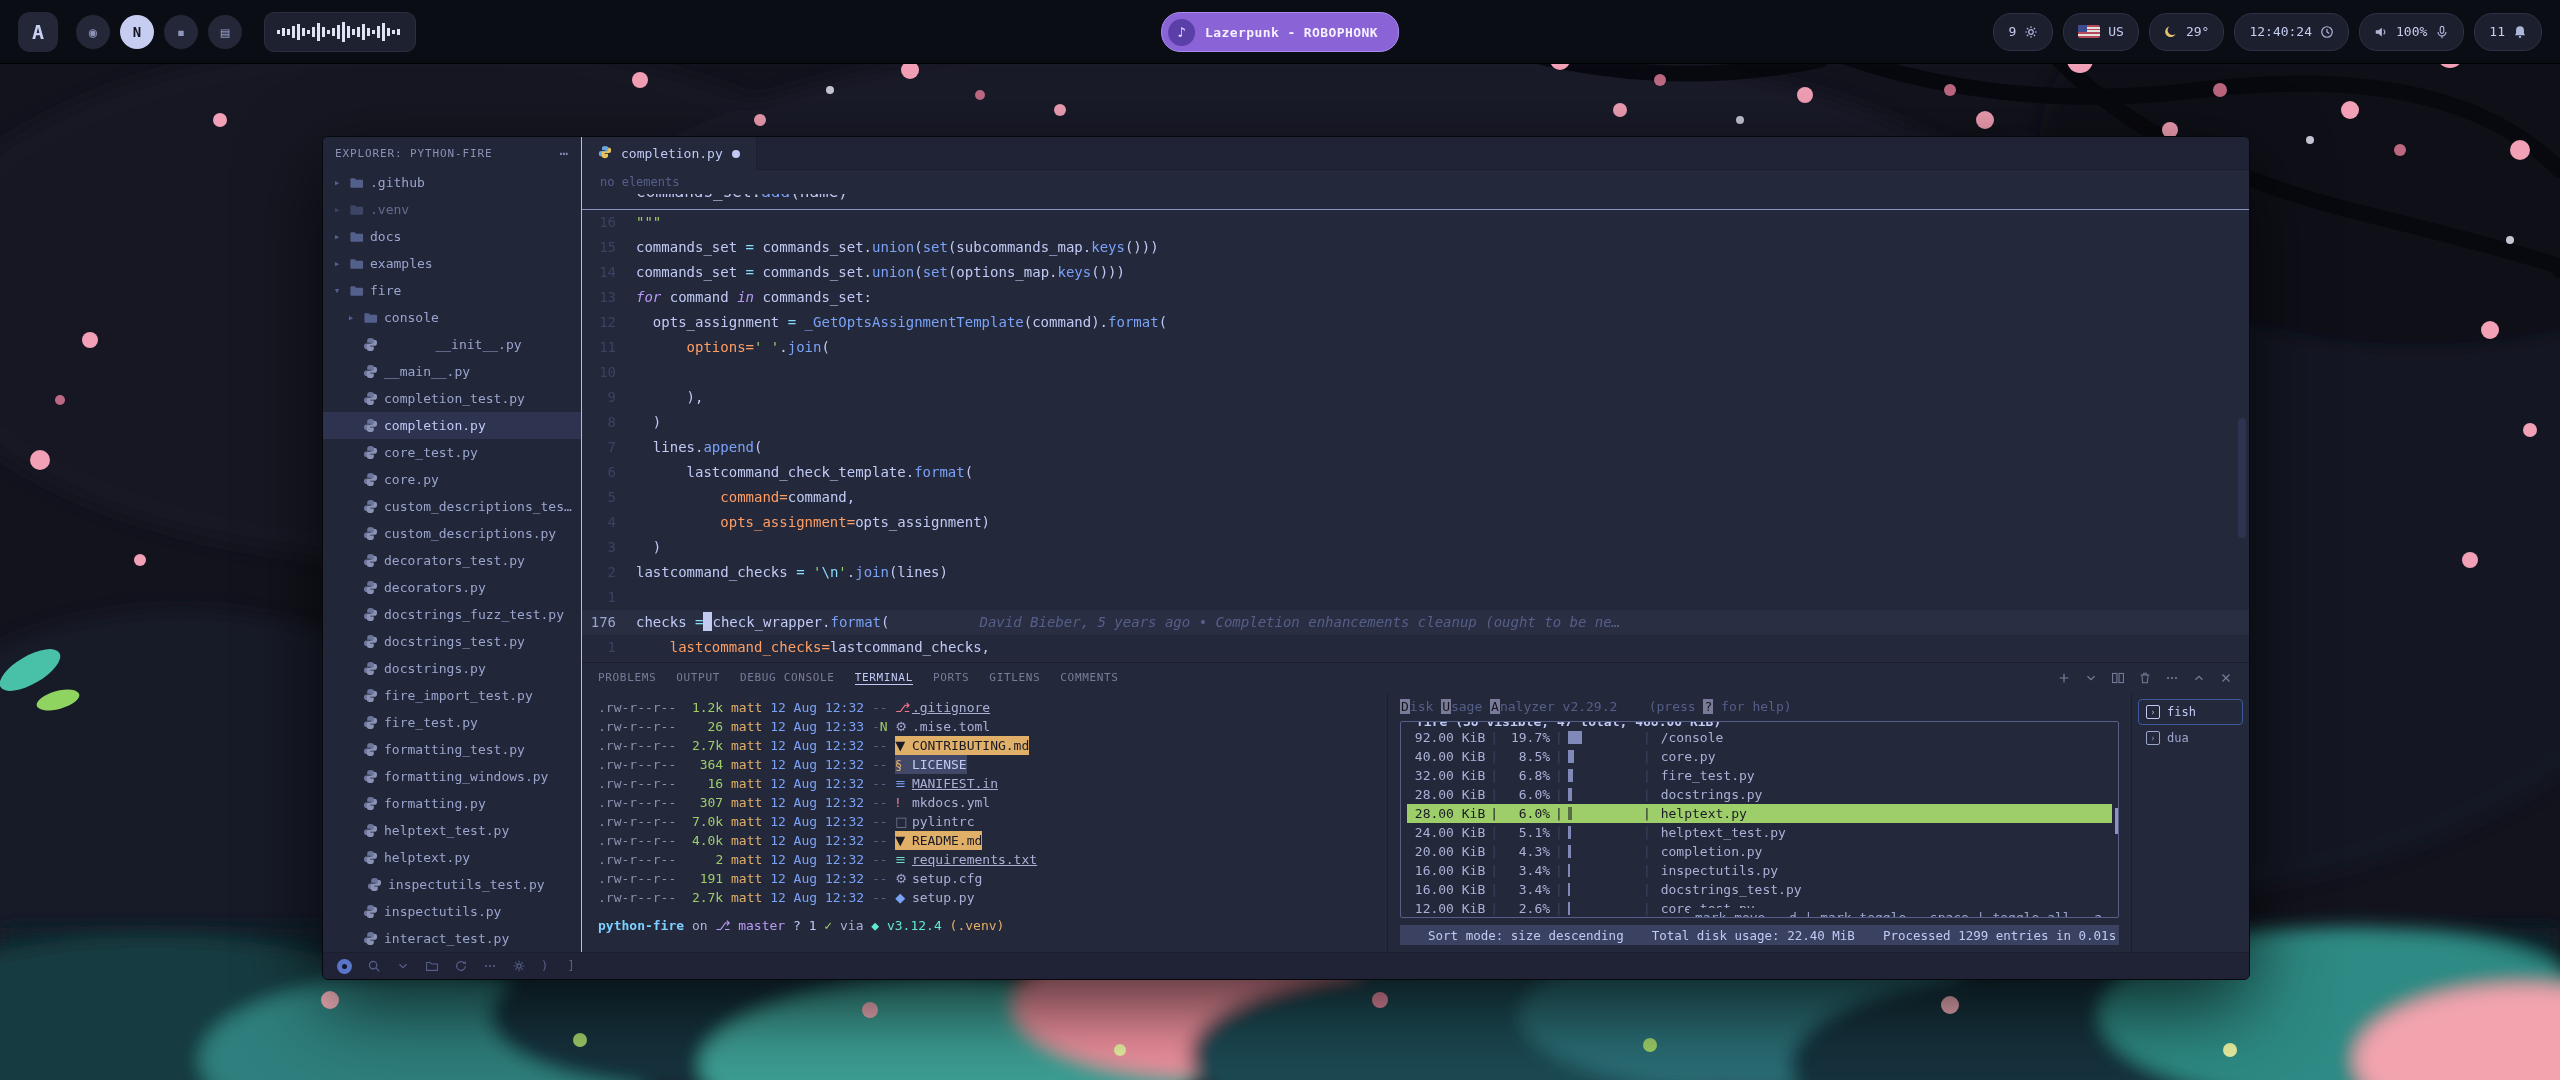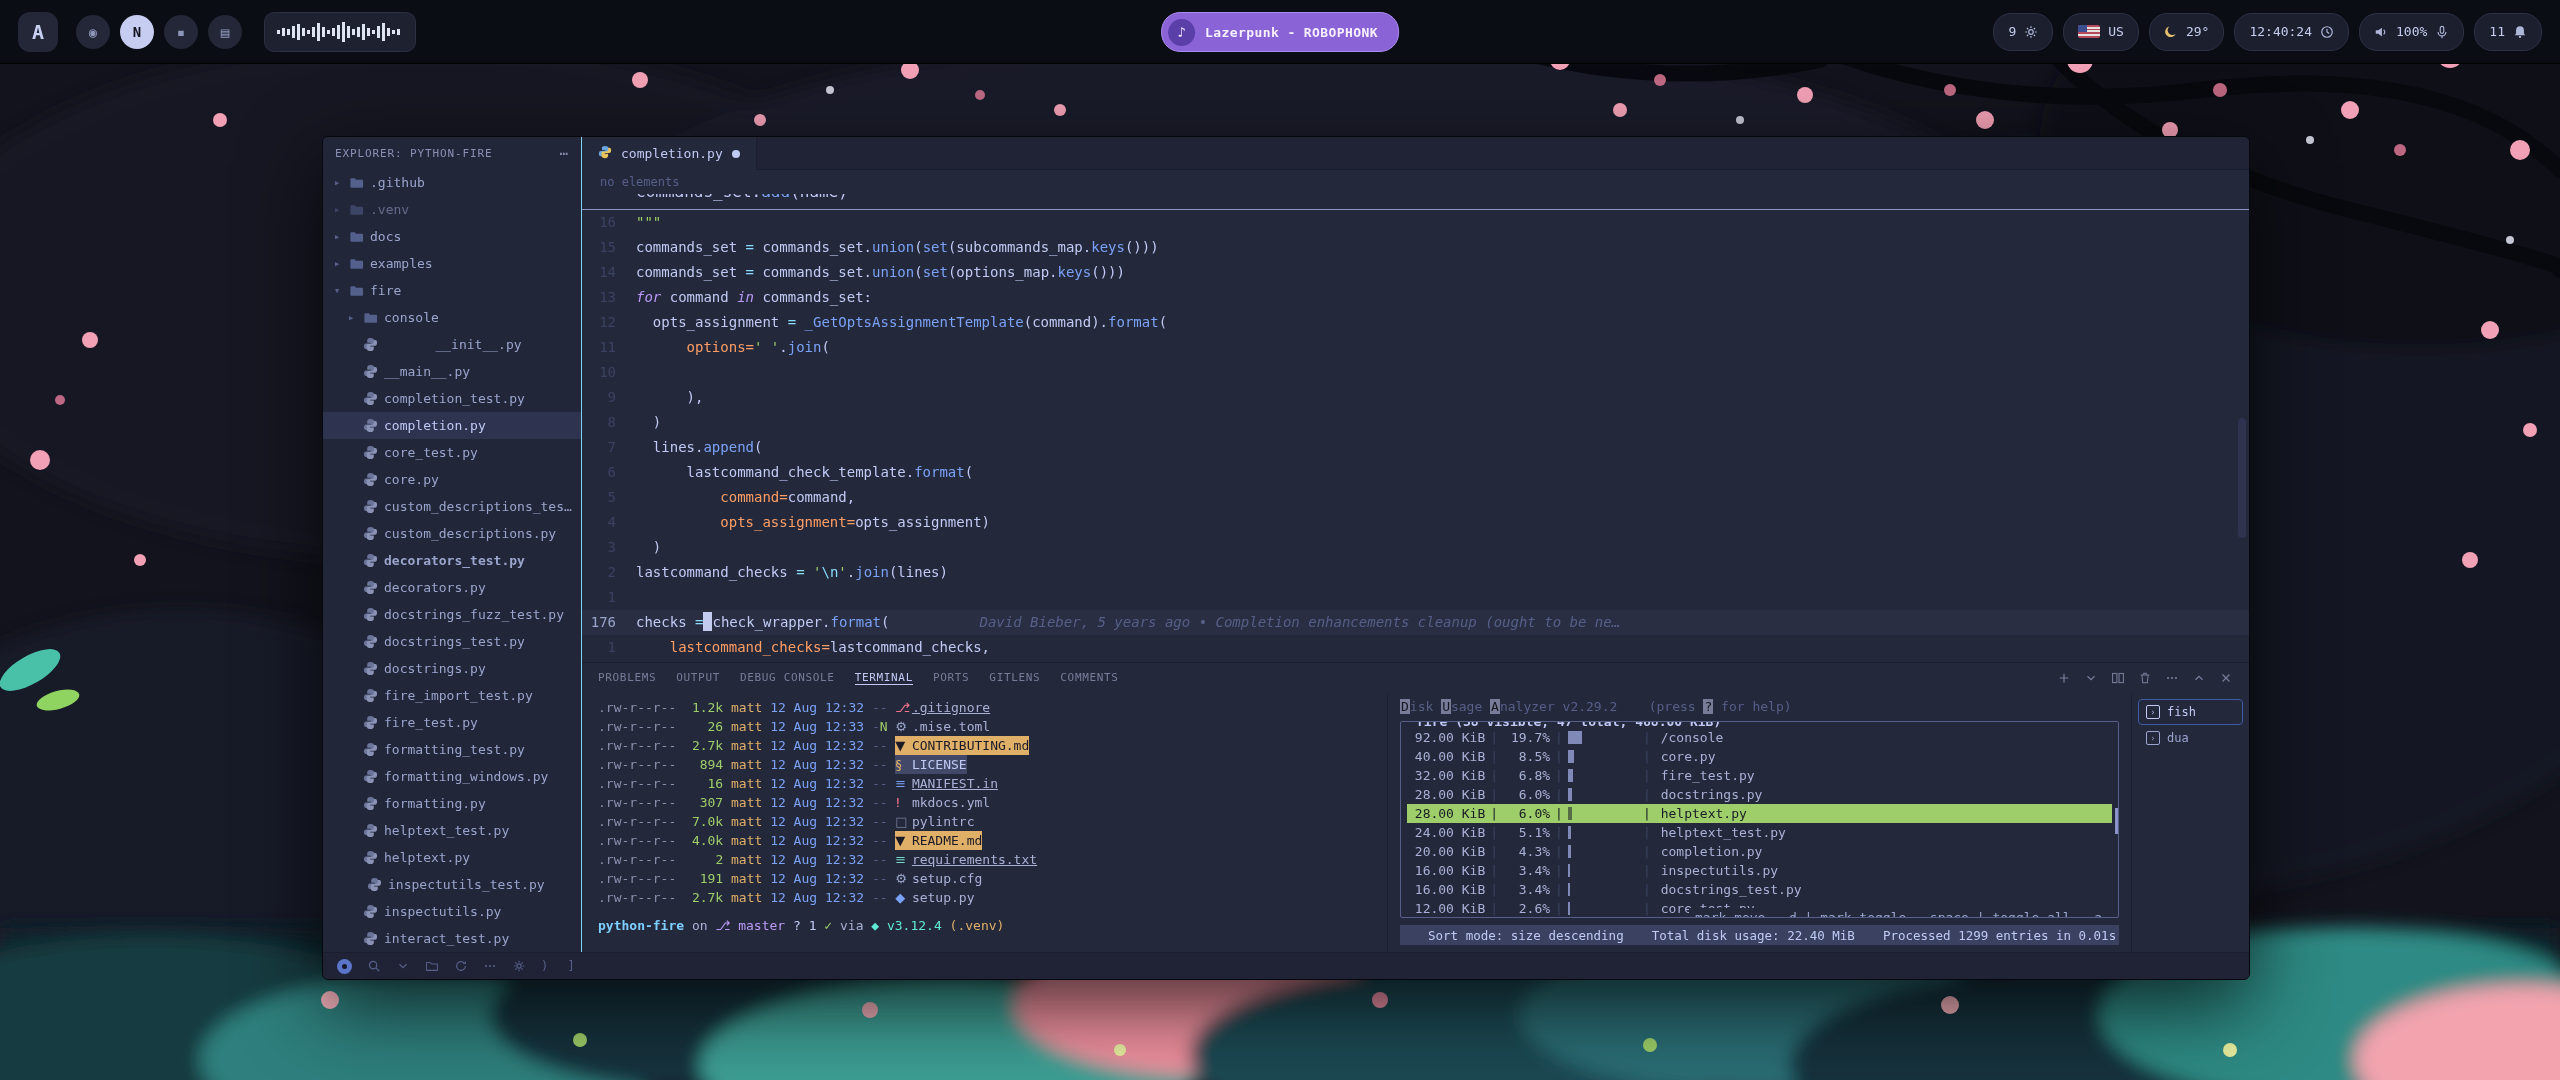--- a/index.html
+++ b/index.html
@@ -462,21 +462,21 @@
           <div class="trow" style="padding-left: 22px;">
             <span class="chev"></span>
             <span class="ticon">
               <svg viewBox="0 0 16 16">
                 <path fill="#6b7499" d="M8 1C5.8 1 4.5 1.9 4.5 3.6V6h3.8v.8H3.2C1.5 6.8 1 8.3 1 9.9c0 1.4.5 2.9 2 2.9h1.4V10.9c0-1.3 1.1-2.3 2.4-2.3h3.4c1.1 0 1.8-.8 1.8-1.9V3.6C12 1.9 10.2 1 8 1z"></path>
                 <path fill="#8a92b5" d="M8 15c2.2 0 3.5-.9 3.5-2.6V10H7.7v-.8h5.1c1.7 0 2.2-1.5 2.2-3.1 0-1.4-.5-2.9-2-2.9h-1.4v1.9c0 1.3-1.1 2.3-2.4 2.3H5.8c-1.1 0-1.8.8-1.8 1.9v3.1C4 14.1 5.8 15 8 15z"></path>
               </svg>
             </span>
             <span class="tname">custom_descriptions.py</span>
           </div>
-          <div class="trow" style="padding-left: 22px; font-weight: bold;">
+          <div class="trow" style="padding-left: 22px;">
             <span class="chev"></span>
             <span class="ticon">
               <svg viewBox="0 0 16 16">
                 <path fill="#6b7499" d="M8 1C5.8 1 4.5 1.9 4.5 3.6V6h3.8v.8H3.2C1.5 6.8 1 8.3 1 9.9c0 1.4.5 2.9 2 2.9h1.4V10.9c0-1.3 1.1-2.3 2.4-2.3h3.4c1.1 0 1.8-.8 1.8-1.9V3.6C12 1.9 10.2 1 8 1z"></path>
                 <path fill="#8a92b5" d="M8 15c2.2 0 3.5-.9 3.5-2.6V10H7.7v-.8h5.1c1.7 0 2.2-1.5 2.2-3.1 0-1.4-.5-2.9-2-2.9h-1.4v1.9c0 1.3-1.1 2.3-2.4 2.3H5.8c-1.1 0-1.8.8-1.8 1.9v3.1C4 14.1 5.8 15 8 15z"></path>
               </svg>
             </span>
             <span class="tname">decorators_test.py</span>
           </div>
           <div class="trow" style="padding-left: 22px;">
@@ -707,21 +707,21 @@
             </span>
           </div>
         </div>
         <div class="panel-body">
 
           <div class="term">
             <div>
                 <div class="frow"><span class="c-perm">.rw-r--r--</span><span class="c-size">1.2k</span><span class="c-user">matt</span><span class="c-date">12 Aug 12:32</span><span class="c-git">--</span><span class="c-icon" style="color: rgb(247, 118, 142);">⎇ </span><span class="c-name ul">.gitignore</span></div>
                 <div class="frow"><span class="c-perm">.rw-r--r--</span><span class="c-size">26</span><span class="c-user">matt</span><span class="c-date">12 Aug 12:33</span><span class="c-git">-<b>N</b></span><span class="c-icon" style="color: rgb(154, 165, 206);">⚙ </span><span class="c-name">.mise.toml</span></div>
                 <div class="frow"><span class="c-perm">.rw-r--r--</span><span class="c-size">2.7k</span><span class="c-user">matt</span><span class="c-date">12 Aug 12:32</span><span class="c-git">--</span><span class="c-icon hl-yellow" style="color: rgb(26, 27, 38);">▼ </span><span class="c-name hl-yellow">CONTRIBUTING.md</span></div>
-                <div class="frow"><span class="c-perm">.rw-r--r--</span><span class="c-size">894</span><span class="c-user">matt</span><span class="c-date">12 Aug 12:32</span><span class="c-git">--</span><span class="c-icon hl-gray" style="color: rgb(224, 175, 104);">§ </span><span class="c-name hl-gray">LICENSE</span></div>
+                <div class="frow"><span class="c-perm">.rw-r--r--</span><span class="c-size">364</span><span class="c-user">matt</span><span class="c-date">12 Aug 12:32</span><span class="c-git">--</span><span class="c-icon hl-gray" style="color: rgb(224, 175, 104);">§ </span><span class="c-name hl-gray">LICENSE</span></div>
                 <div class="frow"><span class="c-perm">.rw-r--r--</span><span class="c-size">16</span><span class="c-user">matt</span><span class="c-date">12 Aug 12:32</span><span class="c-git">--</span><span class="c-icon" style="color: rgb(122, 162, 247);">≡ </span><span class="c-name ul">MANIFEST.in</span></div>
                 <div class="frow"><span class="c-perm">.rw-r--r--</span><span class="c-size">307</span><span class="c-user">matt</span><span class="c-date">12 Aug 12:32</span><span class="c-git">--</span><span class="c-icon" style="color: rgb(247, 118, 142);">! </span><span class="c-name">mkdocs.yml</span></div>
                 <div class="frow"><span class="c-perm">.rw-r--r--</span><span class="c-size">7.0k</span><span class="c-user">matt</span><span class="c-date">12 Aug 12:32</span><span class="c-git">--</span><span class="c-icon" style="color: rgb(120, 124, 153);">□ </span><span class="c-name">pylintrc</span></div>
                 <div class="frow"><span class="c-perm">.rw-r--r--</span><span class="c-size">4.0k</span><span class="c-user">matt</span><span class="c-date">12 Aug 12:32</span><span class="c-git">--</span><span class="c-icon hl-yellow" style="color: rgb(26, 27, 38);">▼ </span><span class="c-name hl-yellow">README.md</span></div>
                 <div class="frow"><span class="c-perm">.rw-r--r--</span><span class="c-size">2</span><span class="c-user">matt</span><span class="c-date">12 Aug 12:32</span><span class="c-git">--</span><span class="c-icon" style="color: rgb(115, 218, 202);">≡ </span><span class="c-name ul">requirements.txt</span></div>
                 <div class="frow"><span class="c-perm">.rw-r--r--</span><span class="c-size">191</span><span class="c-user">matt</span><span class="c-date">12 Aug 12:32</span><span class="c-git">--</span><span class="c-icon" style="color: rgb(154, 165, 206);">⚙ </span><span class="c-name">setup.cfg</span></div>
                 <div class="frow"><span class="c-perm">.rw-r--r--</span><span class="c-size">2.7k</span><span class="c-user">matt</span><span class="c-date">12 Aug 12:32</span><span class="c-git">--</span><span class="c-icon" style="color: rgb(122, 162, 247);">◆ </span><span class="c-name">setup.py</span></div>
               </div>
             <div class="prompt"><span class="pr-dir">python-fire</span><span class="pr-t"> on </span><span class="pr-branch">⎇ master</span><span class="pr-untracked"> ? 1</span><span class="pr-ok"> ✓</span><span class="pr-t"> via </span><span class="pr-py">◆ v3.12.4</span><span class="pr-venv"> (.venv)</span></div>
           </div>

